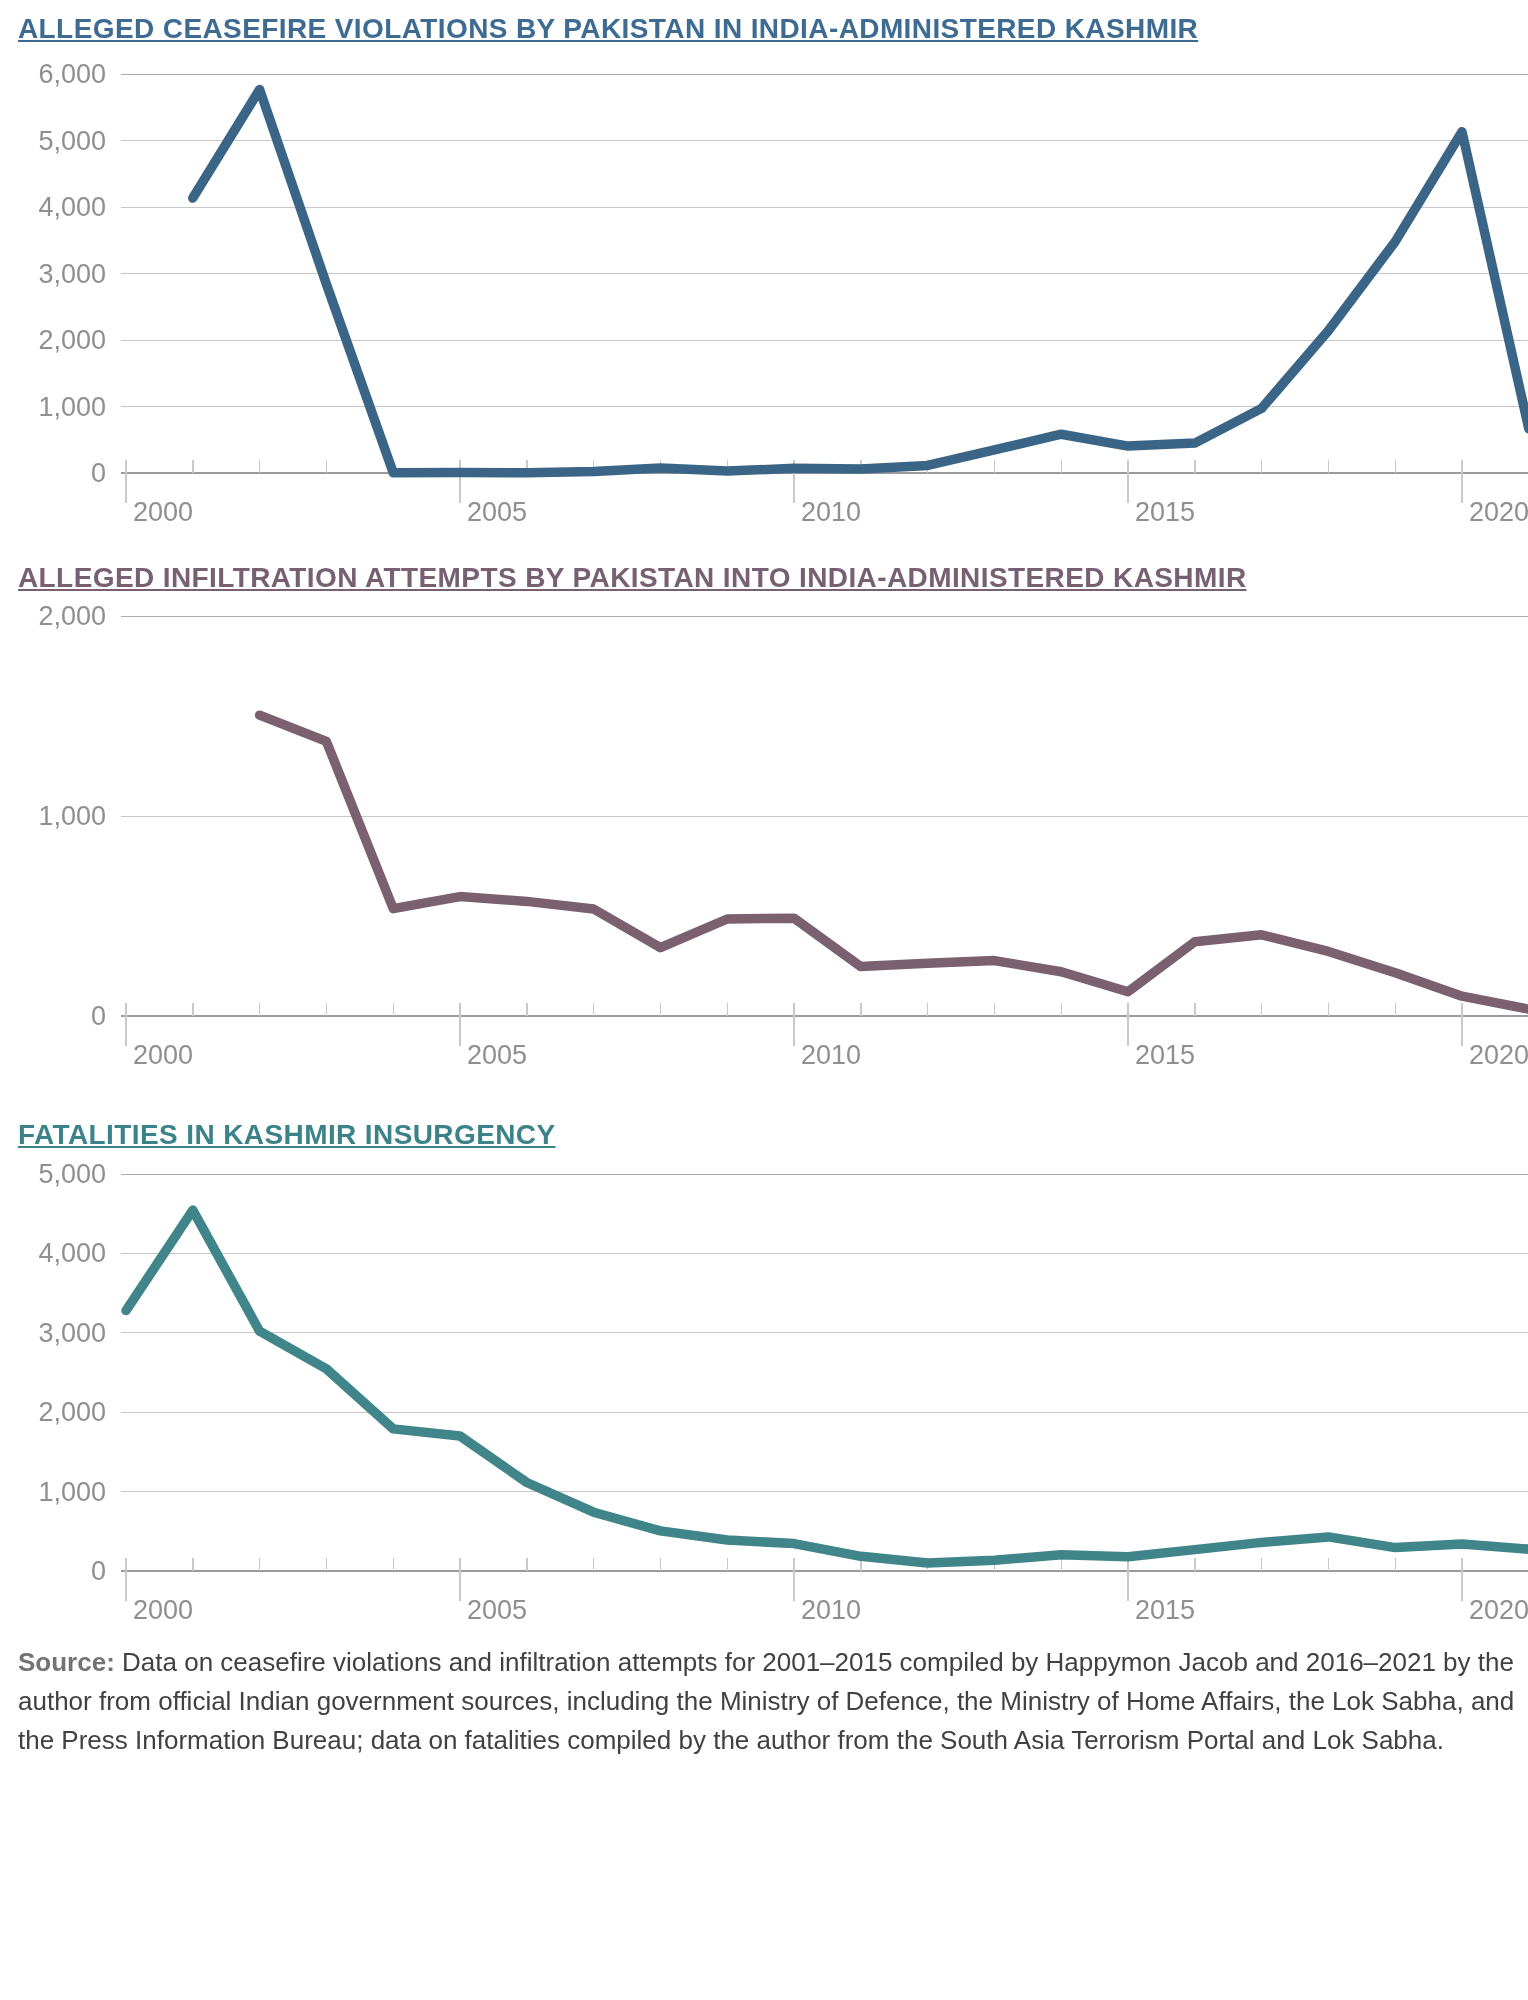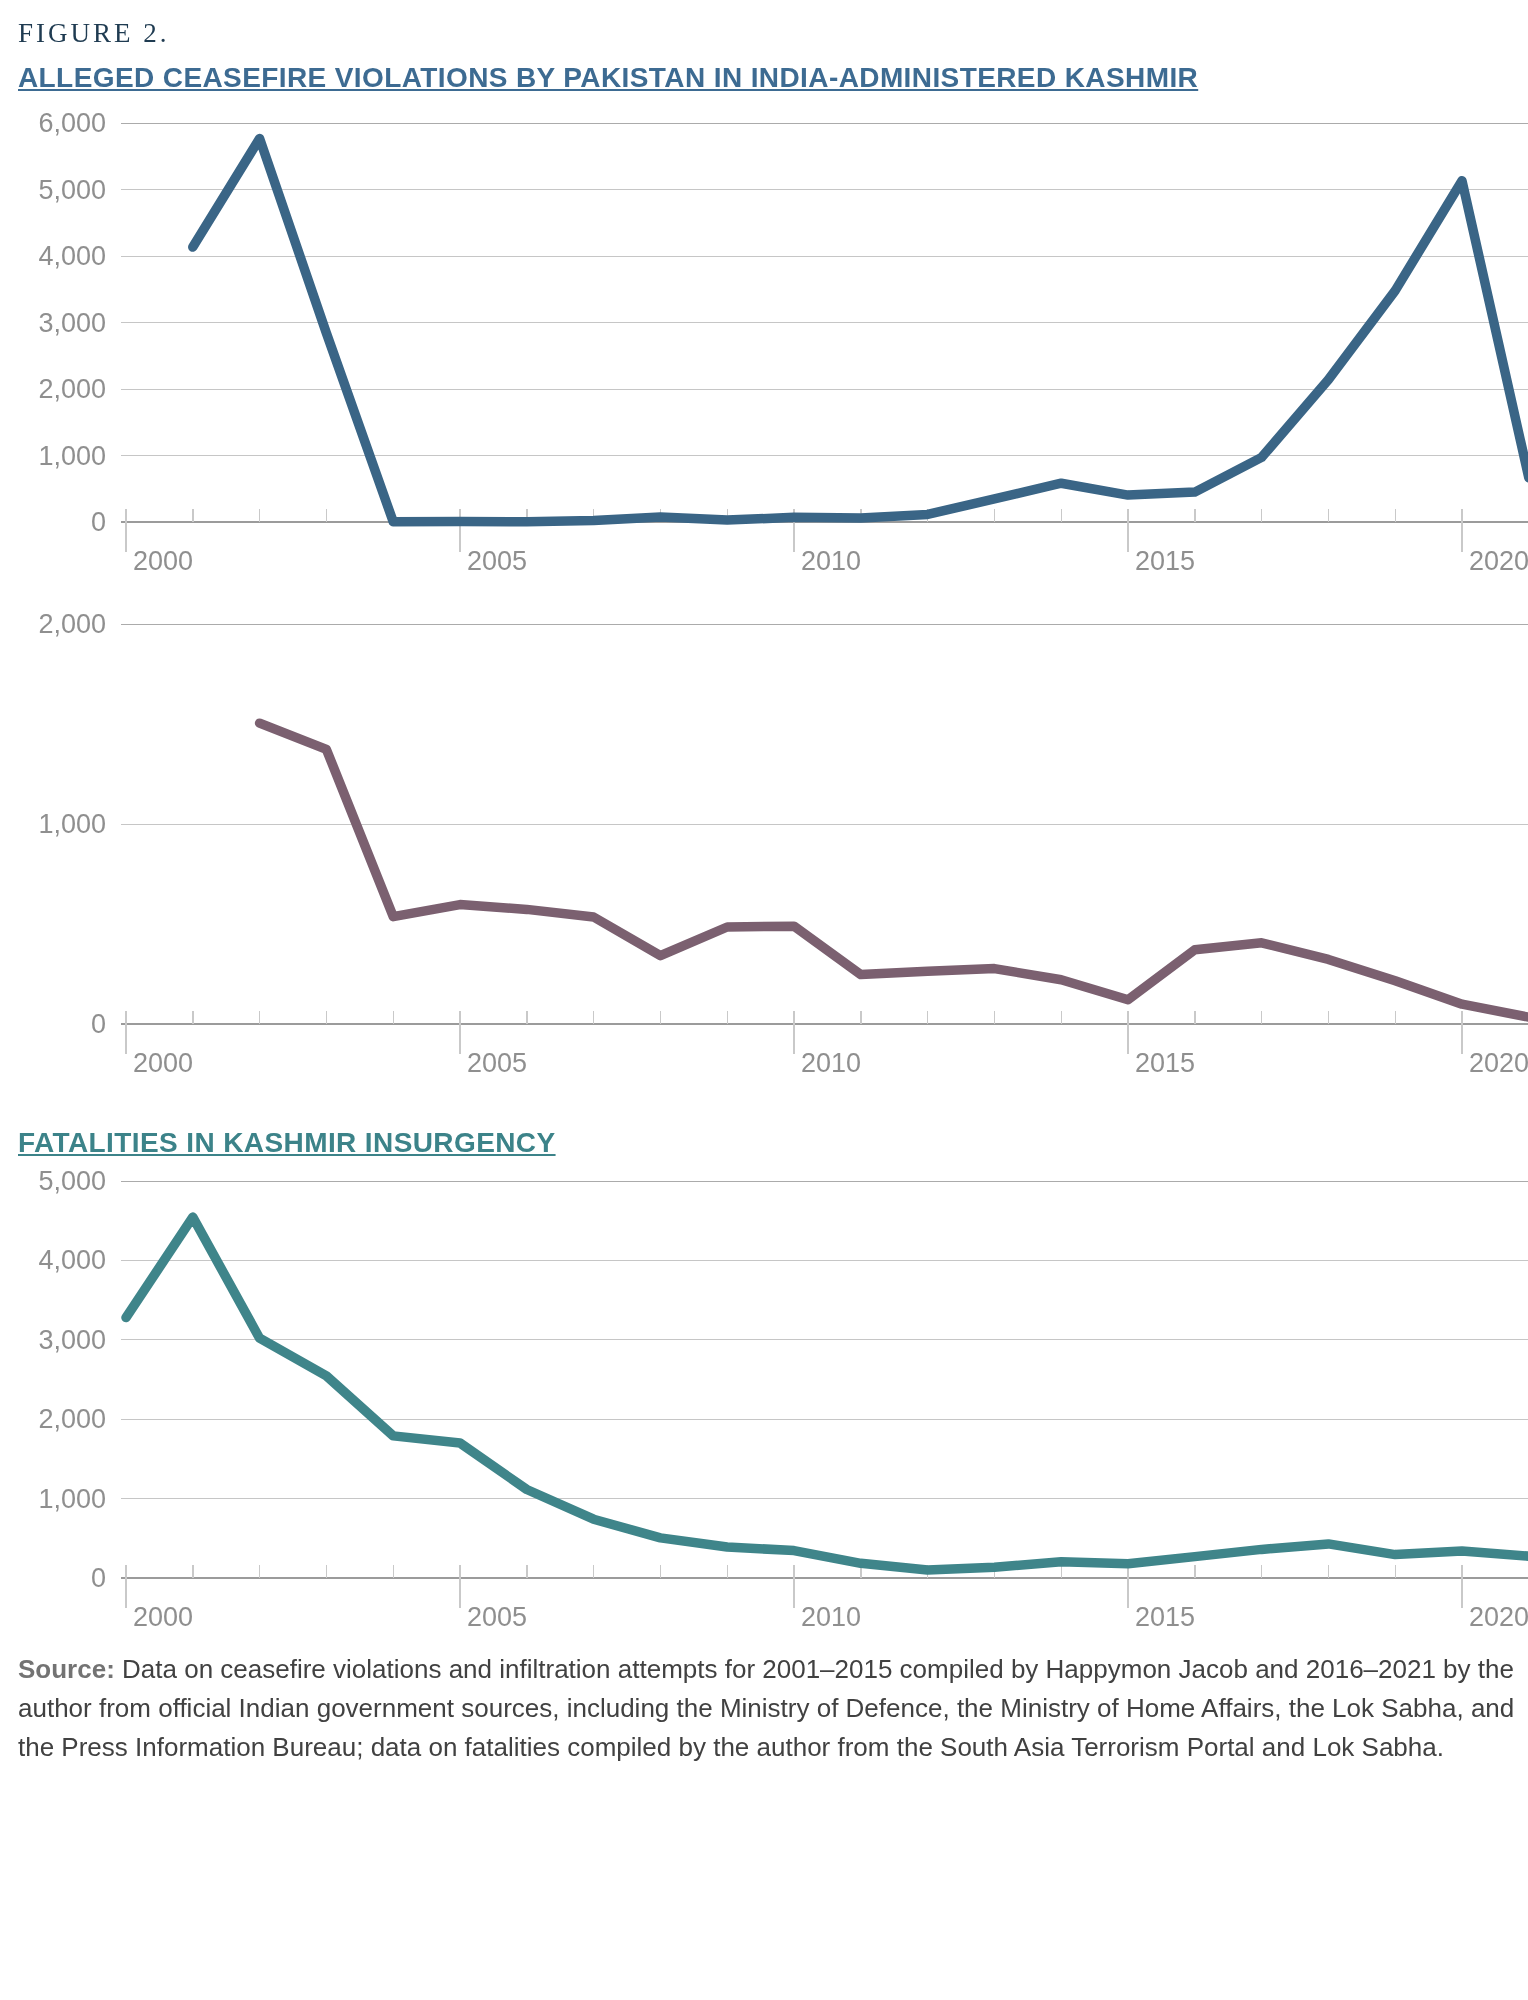--- a/index.html
+++ b/index.html
@@ -17,21 +17,20 @@
   .t3{color:#3C8389;}
   .chart-svg{display:block;}
   .source-note{margin-top:16px;font-size:26px;line-height:1.5;color:#414141;width:1500px;}
   .source-note b{color:#737373;text-align:center;}
 </style>
 </head>
 <body>
 
 <div class="page">
 
-  <div class="figure-label">FIGURE 2.</div>
 
 
   <div class="chart-section sec1">
     <h2 class="section-title t1">ALLEGED CEASEFIRE VIOLATIONS BY PAKISTAN IN INDIA-ADMINISTERED KASHMIR</h2>
     <svg class="chart-svg" width="1520" height="475" viewBox="0 0 1520 475">
         <line x1="103" y1="20" x2="1520" y2="20" stroke="#ABABAB" stroke-width="1" shape-rendering="crispEdges"></line>
         <text x="88" y="29" text-anchor="end" fill="#8F8F8F" font-size="27px" font-family="&quot;Liberation Sans&quot;,sans-serif">6,000</text>
         <line x1="103" y1="86.49999999999999" x2="1520" y2="86.49999999999999" stroke="#C6C6C6" stroke-width="1" shape-rendering="crispEdges"></line>
         <text x="88" y="95.49999999999999" text-anchor="end" fill="#8F8F8F" font-size="27px" font-family="&quot;Liberation Sans&quot;,sans-serif">5,000</text>
         <line x1="103" y1="153.00000000000003" x2="1520" y2="153.00000000000003" stroke="#C6C6C6" stroke-width="1" shape-rendering="crispEdges"></line>
@@ -74,20 +73,21 @@
         <line x1="1377.2" y1="406" x2="1377.2" y2="419" stroke="#C9C9C9" stroke-width="1.4" shape-rendering="crispEdges"></line>
         <line x1="1444" y1="406" x2="1444" y2="419" stroke="#C9C9C9" stroke-width="1.4" shape-rendering="crispEdges"></line>
         <line x1="1444" y1="419" x2="1444" y2="449" stroke="#C9C9C9" stroke-width="1.4" shape-rendering="crispEdges"></line>
         <text x="1451" y="467" text-anchor="start" fill="#8F8F8F" font-size="27px" font-family="&quot;Liberation Sans&quot;,sans-serif">2020</text>
         <line x1="1510.8" y1="406" x2="1510.8" y2="419" stroke="#C9C9C9" stroke-width="1.4" shape-rendering="crispEdges"></line>
         <polyline points="174.8,144.1 241.6,35.5 308.4,230.1 375.2,418.7 442.0,418.6 508.8,418.8 575.6,417.6 642.4,413.9 709.2,417.1 776.0,414.3 842.8,414.9 909.6,411.4 976.4,395.9 1043.2,380.2 1110.0,392.1 1176.8,389.1 1243.6,354.4 1310.4,276.7 1377.2,187.6 1444.0,77.7 1510.8,374.8" fill="none" stroke="#3A6586" stroke-width="9.5" stroke-linecap="round" stroke-linejoin="round"></polyline>
       </svg>
   </div>
 
   <div class="chart-section sec2">
+    <h2 class="section-title t2">ALLEGED INFILTRATION ATTEMPTS BY PAKISTAN INTO INDIA-ADMINISTERED KASHMIR</h2>
     <svg class="chart-svg" width="1520" height="470" viewBox="0 0 1520 470">
         <line x1="103" y1="14" x2="1520" y2="14" stroke="#ABABAB" stroke-width="1" shape-rendering="crispEdges"></line>
         <text x="88" y="23" text-anchor="end" fill="#8F8F8F" font-size="27px" font-family="&quot;Liberation Sans&quot;,sans-serif">2,000</text>
         <line x1="103" y1="214" x2="1520" y2="214" stroke="#C6C6C6" stroke-width="1" shape-rendering="crispEdges"></line>
         <text x="88" y="223" text-anchor="end" fill="#8F8F8F" font-size="27px" font-family="&quot;Liberation Sans&quot;,sans-serif">1,000</text>
         <line x1="103" y1="414" x2="1520" y2="414" stroke="#9B9B9B" stroke-width="1.6" shape-rendering="crispEdges"></line>
         <text x="88" y="423" text-anchor="end" fill="#8F8F8F" font-size="27px" font-family="&quot;Liberation Sans&quot;,sans-serif">0</text>
         <line x1="108" y1="401" x2="108" y2="414" stroke="#C9C9C9" stroke-width="1.4" shape-rendering="crispEdges"></line>
         <line x1="108" y1="414" x2="108" y2="444" stroke="#C9C9C9" stroke-width="1.4" shape-rendering="crispEdges"></line>
         <text x="115" y="462" text-anchor="start" fill="#8F8F8F" font-size="27px" font-family="&quot;Liberation Sans&quot;,sans-serif">2000</text>

